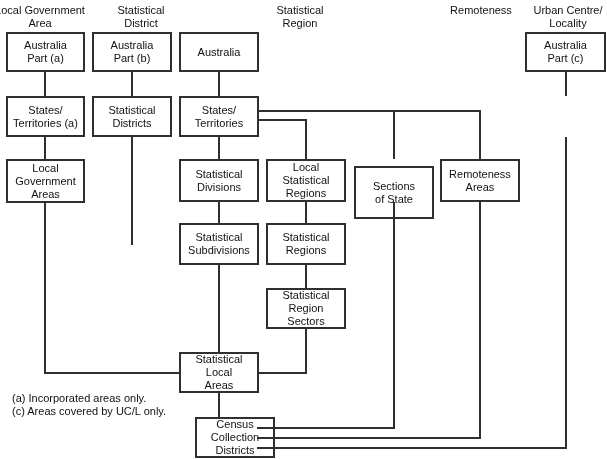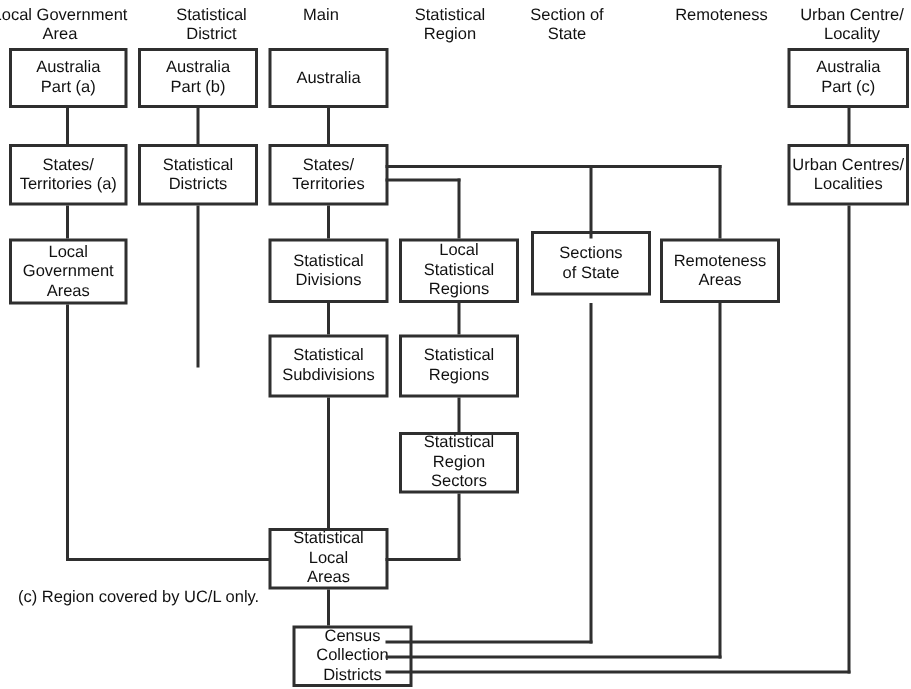--- a/index.html
+++ b/index.html
@@ -59,55 +59,50 @@
 </style>
 </head>
 <body>
 
 <div class="canvas">
 
   <div class="col-header" style="left:-15px">Local Government
 Area</div>
   <div class="col-header" style="left:86px">Statistical
 District</div>
-  <div class="col-header" style="left:159px">Main</div>
   <div class="col-header" style="left:245px">Statistical
 Region</div>
-  <div class="col-header" style="left:323px">Section of
-State</div>
   <div class="col-header" style="left:426px">Remoteness</div>
   <div class="col-header" style="left:513px">Urban Centre/
 Locality</div>
 
   <div class="node" style="left:6px;top:32px;width:79px;height:40px">Australia
 Part (a)</div>
   <div class="node" style="left:92px;top:32px;width:80px;height:40px">Australia
 Part (b)</div>
   <div class="node" style="left:179px;top:32px;width:80px;height:40px">Australia</div>
   <div class="node" style="left:525px;top:32px;width:81px;height:40px">Australia
 Part (c)</div>
 
   <div class="node" style="left:6px;top:96px;width:79px;height:41px">States/
 Territories (a)</div>
   <div class="node" style="left:92px;top:96px;width:80px;height:41px">Statistical
 Districts</div>
   <div class="node" style="left:179px;top:96px;width:80px;height:41px">States/
 Territories</div>
-  <div class="node" style="left:525px;top:96px;width:81px;height:41px">Urban Centres/
-Localities</div>
 
   <div class="node" style="left:6px;top:159px;width:79px;height:44px">Local
 Government
 Areas</div>
   <div class="node" style="left:179px;top:159px;width:80px;height:43px">Statistical
 Divisions</div>
   <div class="node" style="left:266px;top:159px;width:80px;height:43px">Local
 Statistical
 Regions</div>
-  <div class="node" style="left:354px;top:154px;width:80px;height:43px">Sections
+  <div class="node" style="left:354px;top:166px;width:80px;height:53px">Sections
 of State</div>
   <div class="node" style="left:440px;top:159px;width:80px;height:43px">Remoteness
 Areas</div>
 
   <div class="node" style="left:179px;top:223px;width:80px;height:42px">Statistical
 Subdivisions</div>
   <div class="node" style="left:266px;top:223px;width:80px;height:42px">Statistical
 Regions</div>
 
   <div class="node" style="left:266px;top:288px;width:80px;height:41px">Statistical
@@ -145,16 +140,17 @@
 
   <div class="hline" style="left:257px;top:110px;width:224px"></div>
   <div class="hline" style="left:257px;top:119px;width:50px"></div>
   <div class="hline" style="left:44px;top:372px;width:136px"></div>
   <div class="hline" style="left:257px;top:372px;width:50px"></div>
   <div class="hline" style="left:257px;top:427px;width:138px"></div>
   <div class="hline" style="left:257px;top:437px;width:224px"></div>
   <div class="hline" style="left:257px;top:447px;width:310px"></div>
 
   <div class="footnotes">
-    <div class="footnote">(c) Region covered by UC/L only.</div>
+    <div class="footnote">(a) Incorporated areas only.</div>
+    <div class="footnote">(c) Areas covered by UC/L only.</div>
   </div>
 
 </div>
 
 </body></html>

